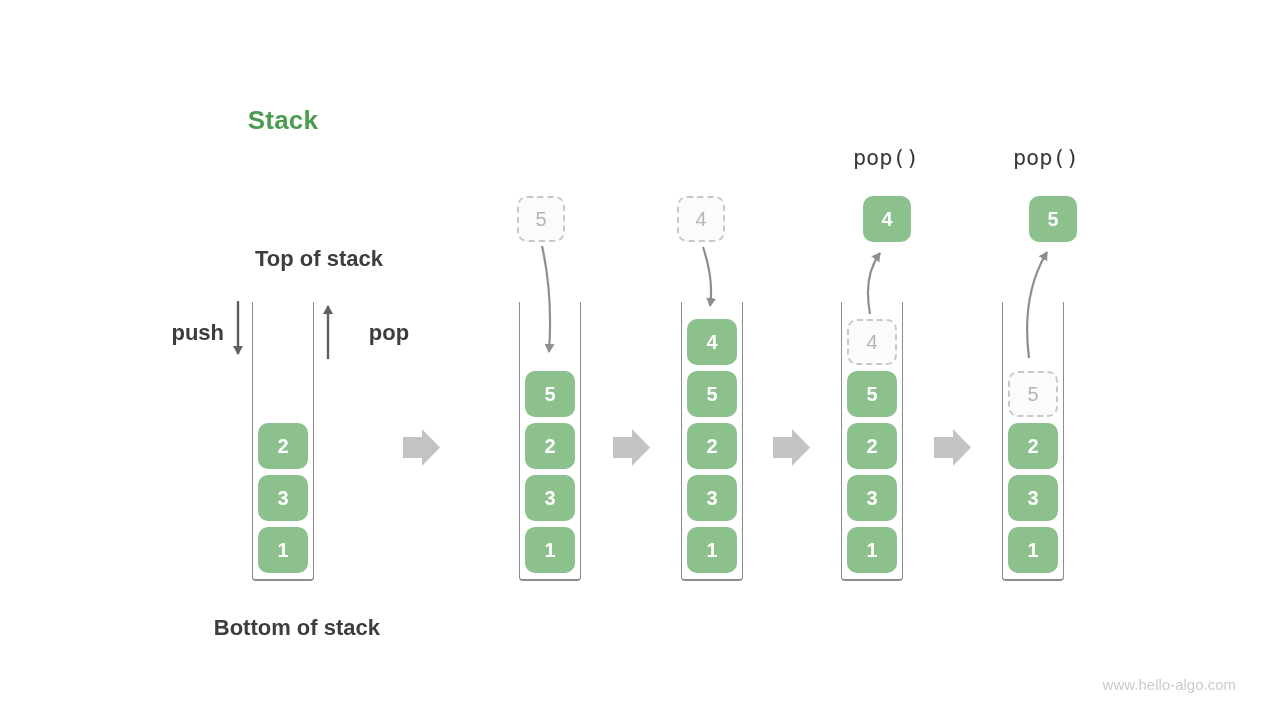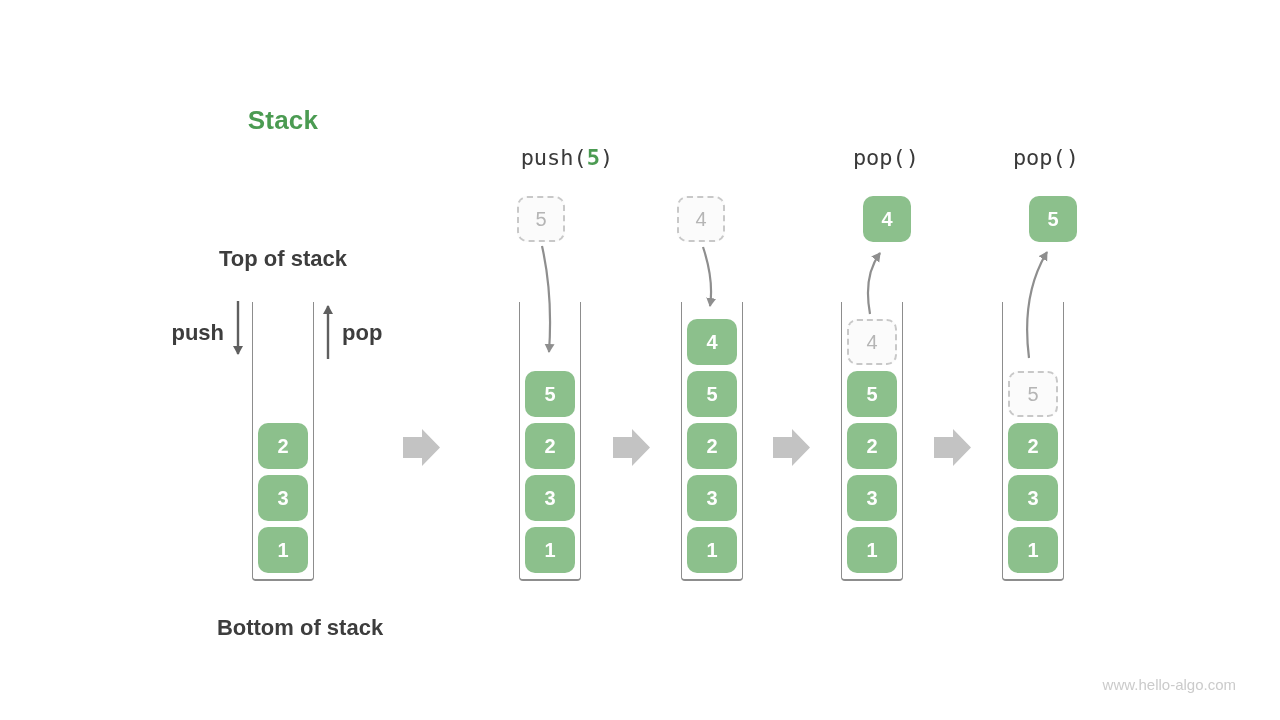--- a/index.html
+++ b/index.html
@@ -8,24 +8,24 @@
     background: #ffffff; overflow: hidden;
     font-family: "Liberation Sans", sans-serif;
   }
   .overlay { position: absolute; left: 0; top: 0; width: 1280px; height: 720px; pointer-events: none; }
 
   .title {
     position: absolute; left: 203px; top: 105px; width: 160px; text-align: center;
     font-size: 26px; font-weight: bold; color: #4b9b52; letter-spacing: 0.2px;
   }
   .side-label { position: absolute; font-size: 22px; font-weight: bold; color: #3d3d3d; }
-  .top-label    { left: 183px; top: 246px; width: 200px; text-align: center; }
-  .bottom-label { left: 200px; top: 615px; width: 200px; text-align: center; }
+  .top-label    { left: 183px; top: 246px; width: 200px; text-align: right; }
+  .bottom-label { left: 180px; top: 615px; width: 200px; text-align: right; }
   .push-label   { left: 130px; top: 320px; width: 94px; text-align: right; }
-  .pop-label    { left: 342px; top: 320px; width: 94px; text-align: left; }
+  .pop-label    { left: 342px; top: 320px; width: 94px; text-align: center; }
 
   .op-label {
     position: absolute; top: 145px; width: 200px; text-align: center;
     font-family: "DejaVu Sans Mono", monospace; font-size: 22px; color: #3a3a3a;
   }
   .op-label .arg { color: #4b9b52; font-weight: bold; }
 
   .container {
     position: absolute; top: 302px; width: 62px; height: 279px; box-sizing: border-box;
     border-left: 1.5px solid #8d8d8d; border-right: 1.5px solid #8d8d8d;
@@ -85,23 +85,20 @@
       <path d="M934,437 h19 v-8 l18,18.5 l-18,18.5 v-8 h-19 z"></path>
     </g>
   </svg>
 
   <div class="title">Stack</div>
   <div class="side-label top-label">Top of stack</div>
   <div class="side-label bottom-label">Bottom of stack</div>
   <div class="side-label push-label">push</div>
   <div class="side-label pop-label">pop</div>
 
-  <div class="op-label" style="left:467px">
-    <span>push(</span><span class="arg">5</span><span>)</span>
-  </div>
   <div class="op-label" style="left:786px">
     <span>pop(</span><span class="arg"></span><span>)</span>
   </div>
   <div class="op-label" style="left:946px">
     <span>pop(</span><span class="arg"></span><span>)</span>
   </div>
 
   <div class="float-box ghost" style="left:517px; top:196px">5</div>
   <div class="float-box ghost" style="left:677px; top:196px">4</div>
   <div class="float-box solid" style="left:863px; top:196px">4</div>

